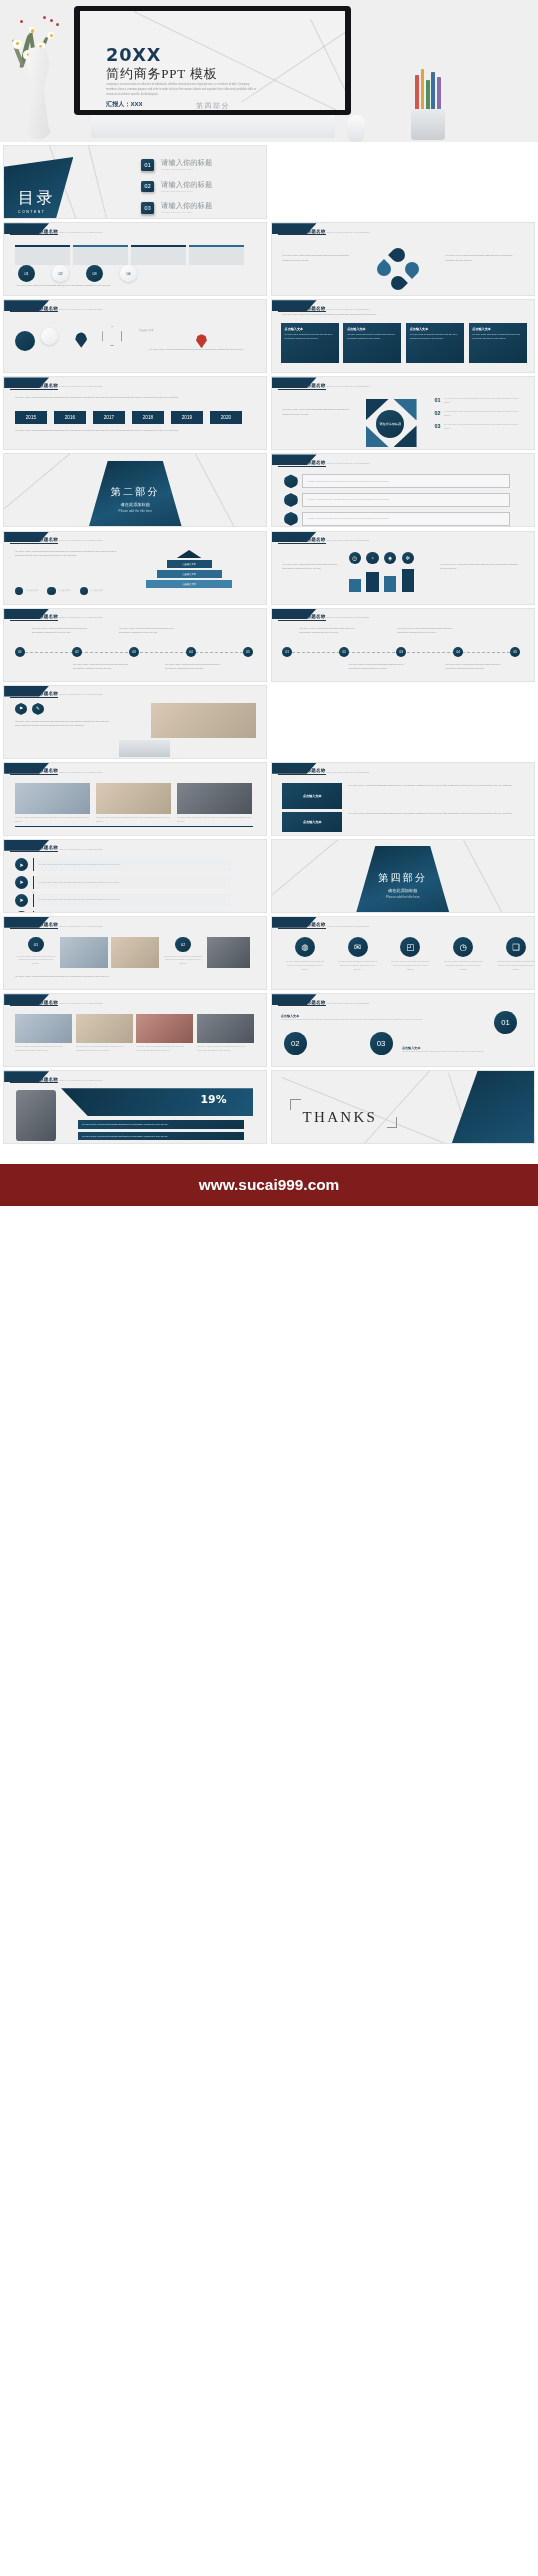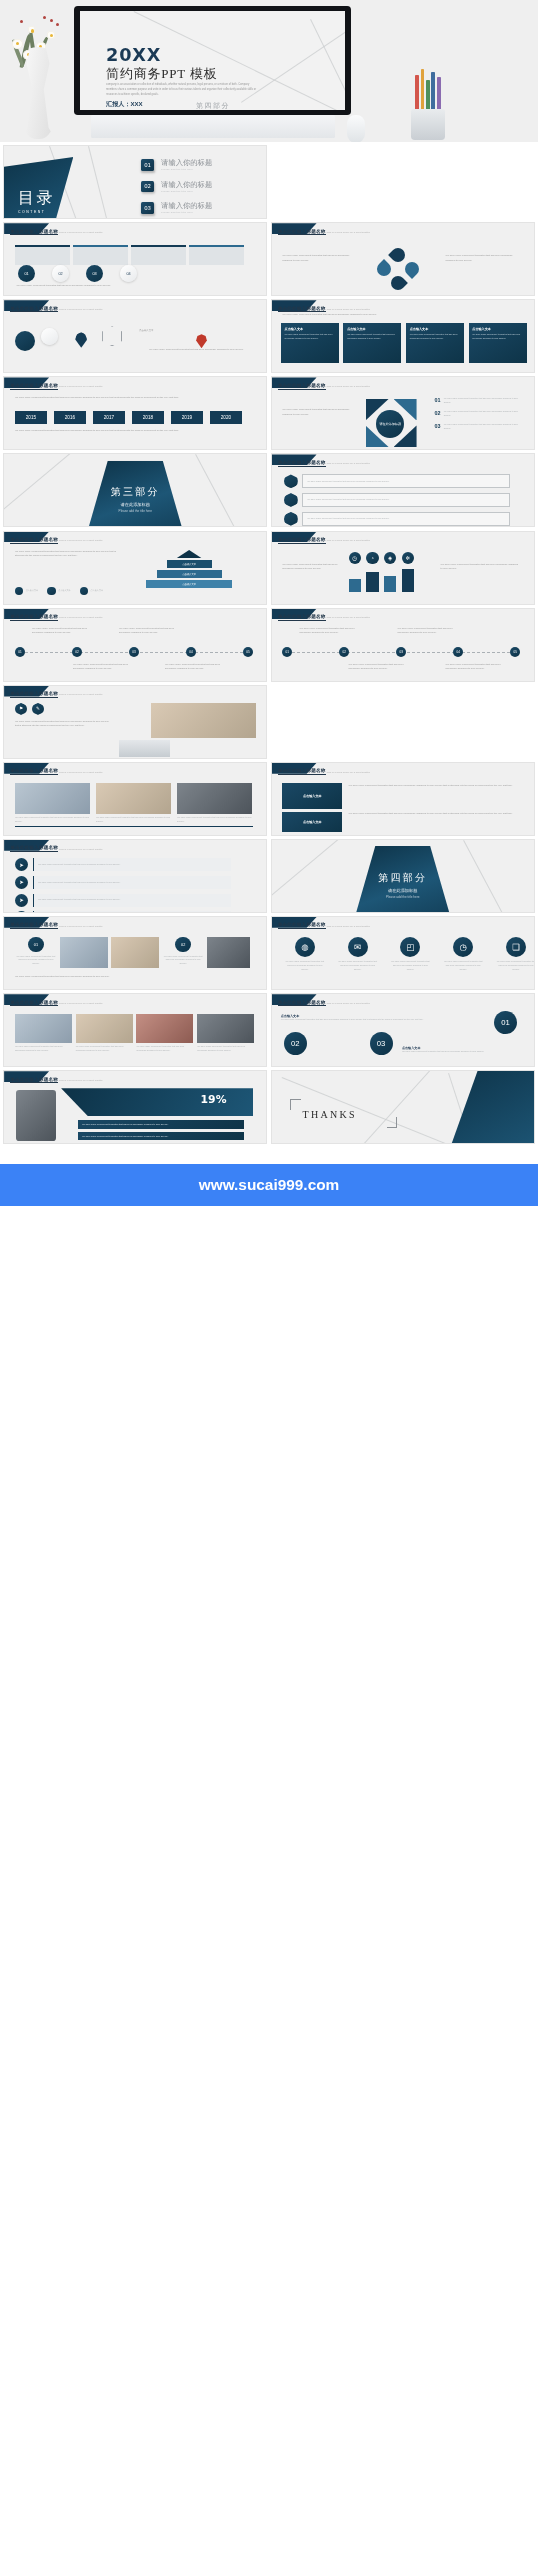--- a/index.html
+++ b/index.html
@@ -103,25 +103,25 @@
 
   .photo{ background:linear-gradient(135deg,#c7cdd2,#9aa4ad); position:relative; overflow:hidden;}
   .photo.warm{ background:linear-gradient(135deg,#d9c9b4,#b3a58f); }
   .photo.cool{ background:linear-gradient(135deg,#b9c6d1,#8d9dac); }
   .photo.dark{ background:linear-gradient(135deg,#7d848b,#4d545b); }
   .photo.red{ background:linear-gradient(135deg,#c48f84,#8d5b52); }
 
   
   #banner-a{ width:538px; height:46px; background:#13a886; display:flex;align-items:center;justify-content:center;}
   #banner-a span{ color:#fff; font-size:17px; font-weight:bold; letter-spacing:0.8px; }
-  #banner-b{ width:538px; height:42px; background:#3b82f6; display:flex;align-items:center;justify-content:center;}
+  #banner-b{ width:538px; height:42px; background:#7f1d1d; display:flex;align-items:center;justify-content:center;}
   #banner-b span{ color:#fff; font-size:15.4px; font-weight:bold; }
   #tailpad{ width:538px; height:59px; background:#fff; }
 
-  .thanks{ font-family:"Liberation Serif",serif; font-size:10px; letter-spacing:2.3px; color:#2a2a2a;text-align:right; }
+  .thanks{ font-family:"Liberation Serif",serif; font-size:15px; letter-spacing:2.3px; color:#2a2a2a;text-align:right; }
   .bracket{ position:absolute; width:10.8px;height:10.8px; border:0.8px solid #8d9297; }
   .bracket.tl{ border-right:none; border-bottom:none; }
   .bracket.br{ border-left:none; border-top:none; }
 </style>
 </head>
 <body>
 
 <div class="page">
 
   <div class="slide" id="cover">
@@ -331,21 +331,21 @@
       <div class="lead" style="left:10.8px;top:31px;width:74px;">We have many PowerPoint templates that has been specifically designed to help anyone.</div>
     </div>
   </div>
 
   <div class="grid" style="margin-top:3.1px;">
     <div class="slide" style="height:74px;">
       <div class="hair" style="left:-7.7px;top:61px;width:108px;transform:rotate(-40deg);"></div>
       <div class="hair" style="left:192px;top:0;width:92px;transform:rotate(62deg);"></div>
       <div class="sectionwrap">
         <div class="trapz"></div>
-        <div class="sec-cn">第三部分</div>
+        <div class="sec-cn">第二部分</div>
         <div class="sec-sub">请在此添加标题</div>
         <div class="sec-en">Please add the title here</div>
       </div>
     </div>
 
     <div class="slide" style="height:74px;">
       <div class="corner"></div>
       <div class="s-head">单击此处输入标题名称</div>
       <div class="s-sub">This is a good space for a short subtitle</div>
       <div style="position:absolute;left:12.3px;top:20px;">

